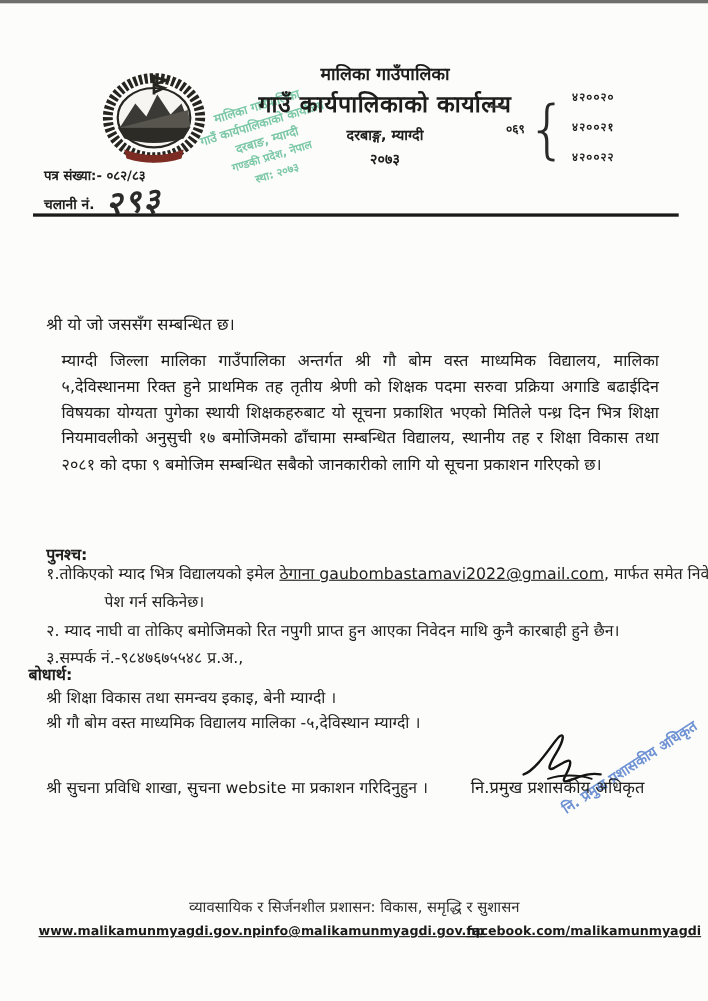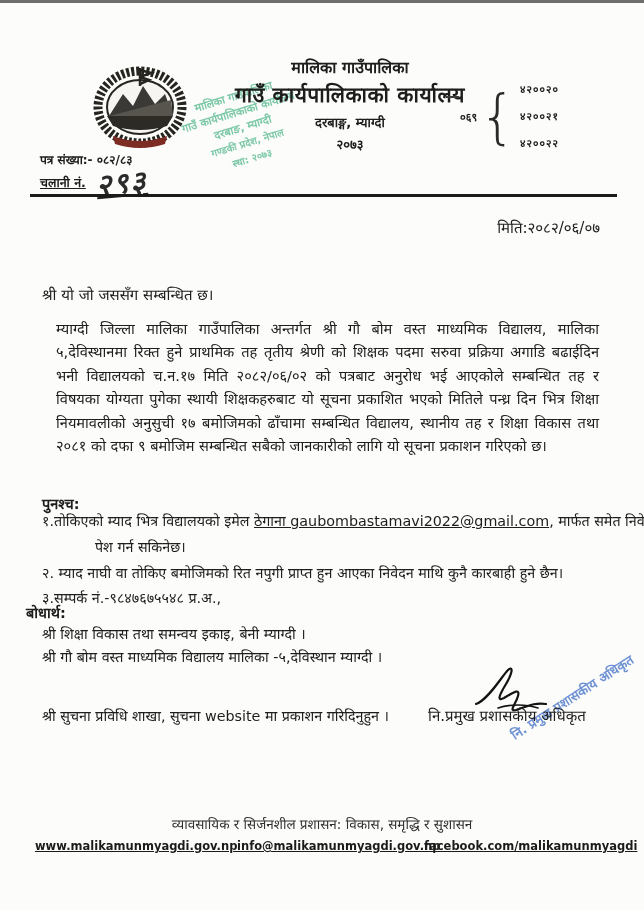--- a/index.html
+++ b/index.html
@@ -31,21 +31,21 @@
   .green-stamp {
     left:148px; top:88px; width:190px; text-align:center;
     transform:rotate(-17deg); color:var(--green-stamp,#5cbb92); opacity:.8;
     pointer-events:none;
   }
   .green-stamp div { font-size:11px; font-weight:bold; line-height:16px; white-space:nowrap; }
   .green-stamp .gs-small { font-size:10px; }
 
   .meta { left:40px; top:151px; }
   .meta-line1 { font-size:12px; font-weight:bold; }
-  .meta-line2 { font-size:12.5px; font-weight:bold; margin-top:6px; display:flex; align-items:flex-start;text-decoration:underline; }
+  .meta-line2 { font-size:12.5px; font-weight:bold; margin-top:6px; display:flex; align-items:center; }
   .handwritten {
     font-size:29px; font-weight:600; font-style:italic; line-height:26px;
     margin-left:10px; margin-top:-4px; transform:rotate(-5deg); color:#2b2b2b;
     letter-spacing:2px;
   }
   .rule { left:30px; top:194px; width:587px; height:3px; background:#1b1b1b; }
 
   
   .date-line  { left:430px; top:217px; width:170px; text-align:right; font-size:15px; }
   .subject    { left:0; top:246px; width:100%; text-align:center; font-size:15px; }
@@ -131,27 +131,25 @@
       <span>०८२/८३</span>
     </div>
     <div class="meta-line2">
       <span>चलानी नं.</span>
       <span class="handwritten">२९३</span>
     </div>
   </div>
 
   <div class="abs rule"></div>
 
-  <div class="abs date-line">मिति:२०८२/०६/०७</div>
   <div class="abs salutation">श्री यो जो जससँग सम्बन्धित छ।</div>
 
   <div class="abs body-par">
     <div class="jline">म्याग्दी जिल्ला मालिका गाउँपालिका अन्तर्गत श्री गौ बोम वस्त माध्यमिक विद्यालय, मालिका</div>
     <div class="jline">५,देविस्थानमा रिक्त हुने प्राथमिक तह तृतीय श्रेणी को शिक्षक पदमा सरुवा प्रक्रिया अगाडि बढाईदिन</div>
-    <div class="jline">भनी विद्यालयको च.न.१७ मिति २०८२/०६/०२ को पत्रबाट अनुरोध भई आएकोले सम्बन्धित तह र</div>
     <div class="jline">विषयका योग्यता पुगेका स्थायी शिक्षकहरुबाट यो सूचना प्रकाशित भएको मितिले पन्ध्र दिन भित्र शिक्षा</div>
     <div class="jline">नियमावलीको अनुसुची १७ बमोजिमको ढाँचामा सम्बन्धित विद्यालय, स्थानीय तह र शिक्षा विकास तथा</div>
     <div>२०८१ को दफा ९ बमोजिम सम्बन्धित सबैको जानकारीको लागि यो सूचना प्रकाशन गरिएको छ।</div>
   </div>
 
   <div class="abs ps-head">पुनश्च:</div>
   <div class="abs ps-1">
     <span>१.तोकिएको म्याद भित्र विद्यालयको इमेल </span><span class="u">ठेगाना gaubombastamavi2022@gmail.com</span><span>, मार्फत समेत निवेदन</span>
   </div>
   <div class="abs ps-1b">पेश गर्न सकिनेछ।</div>

